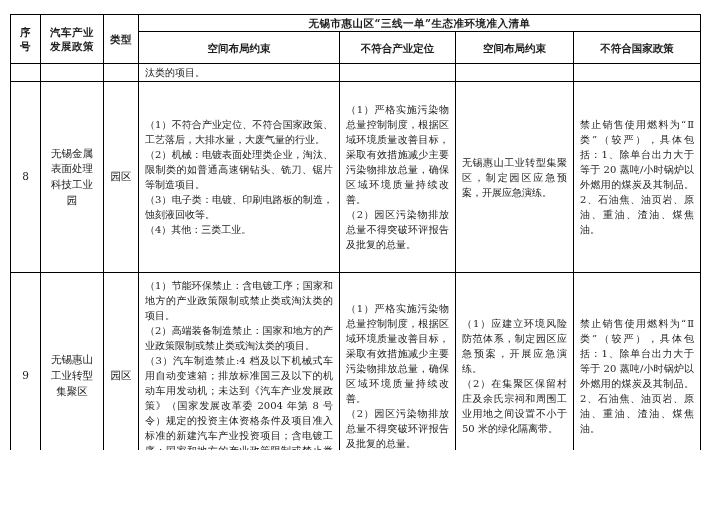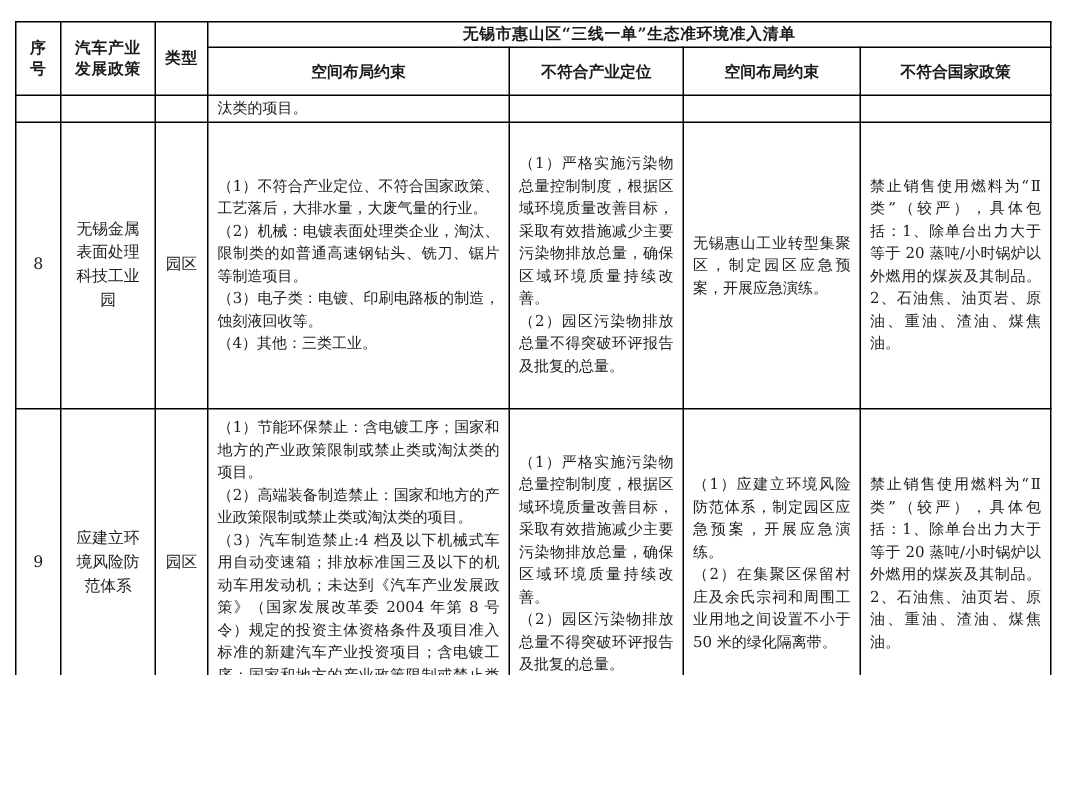--- a/index.html
+++ b/index.html
@@ -121,21 +121,21 @@
 （3）电子类：电镀、印刷电路板的制造，蚀刻液回收等。
 （4）其他：三类工业。</td>
       <td class="body-cell">（1）严格实施污染物总量控制制度，根据区域环境质量改善目标，采取有效措施减少主要污染物排放总量，确保区域环境质量持续改善。
 （2）园区污染物排放总量不得突破环评报告及批复的总量。</td>
       <td class="body-cell">无锡惠山工业转型集聚区，制定园区应急预案，开展应急演练。</td>
       <td class="body-cell">禁止销售使用燃料为“Ⅱ类”（较严），具体包括：1、除单台出力大于等于 20 蒸吨/小时锅炉以外燃用的煤炭及其制品。2、石油焦、油页岩、原油、重油、渣油、煤焦油。</td>
     </tr>
 
     <tr class="row-9">
       <td class="center-cell">9</td>
-      <td class="center-cell">应建立环境风险防范体系</td>
+      <td class="center-cell">无锡惠山工业转型集聚区</td>
       <td class="center-cell">园区</td>
       <td class="body-cell">（1）节能环保禁止：含电镀工序；国家和地方的产业政策限制或禁止类或淘汰类的项目。
 （2）高端装备制造禁止：国家和地方的产业政策限制或禁止类或淘汰类的项目。
 （3）汽车制造禁止:4 档及以下机械式车用自动变速箱；排放标准国三及以下的机动车用发动机；未达到《汽车产业发展政策》（国家发展改革委 2004 年第 8 号令）规定的投资主体资格条件及项目准入标准的新建汽车产业投资项目；含电镀工序；国家和地方的产业政策限制或禁止类或淘汰类的项目。</td>
       <td class="body-cell">（1）严格实施污染物总量控制制度，根据区域环境质量改善目标，采取有效措施减少主要污染物排放总量，确保区域环境质量持续改善。
 （2）园区污染物排放总量不得突破环评报告及批复的总量。</td>
       <td class="body-cell">（1）应建立环境风险防范体系，制定园区应急预案，开展应急演练。
 （2）在集聚区保留村庄及余氏宗祠和周围工业用地之间设置不小于 50 米的绿化隔离带。</td>
       <td class="body-cell">禁止销售使用燃料为“Ⅱ类”（较严），具体包括：1、除单台出力大于等于 20 蒸吨/小时锅炉以外燃用的煤炭及其制品。2、石油焦、油页岩、原油、重油、渣油、煤焦油。</td>
     </tr>

